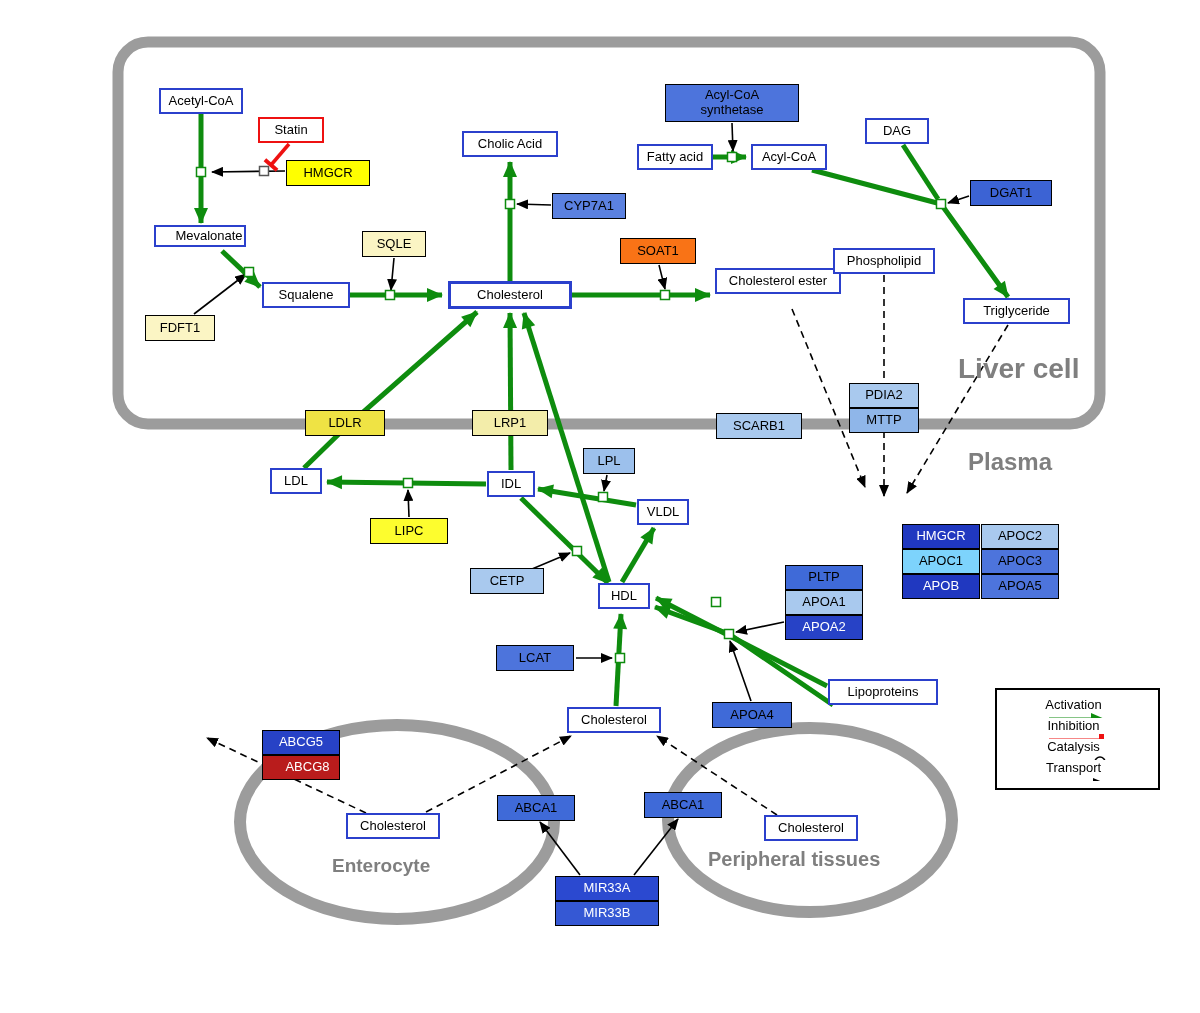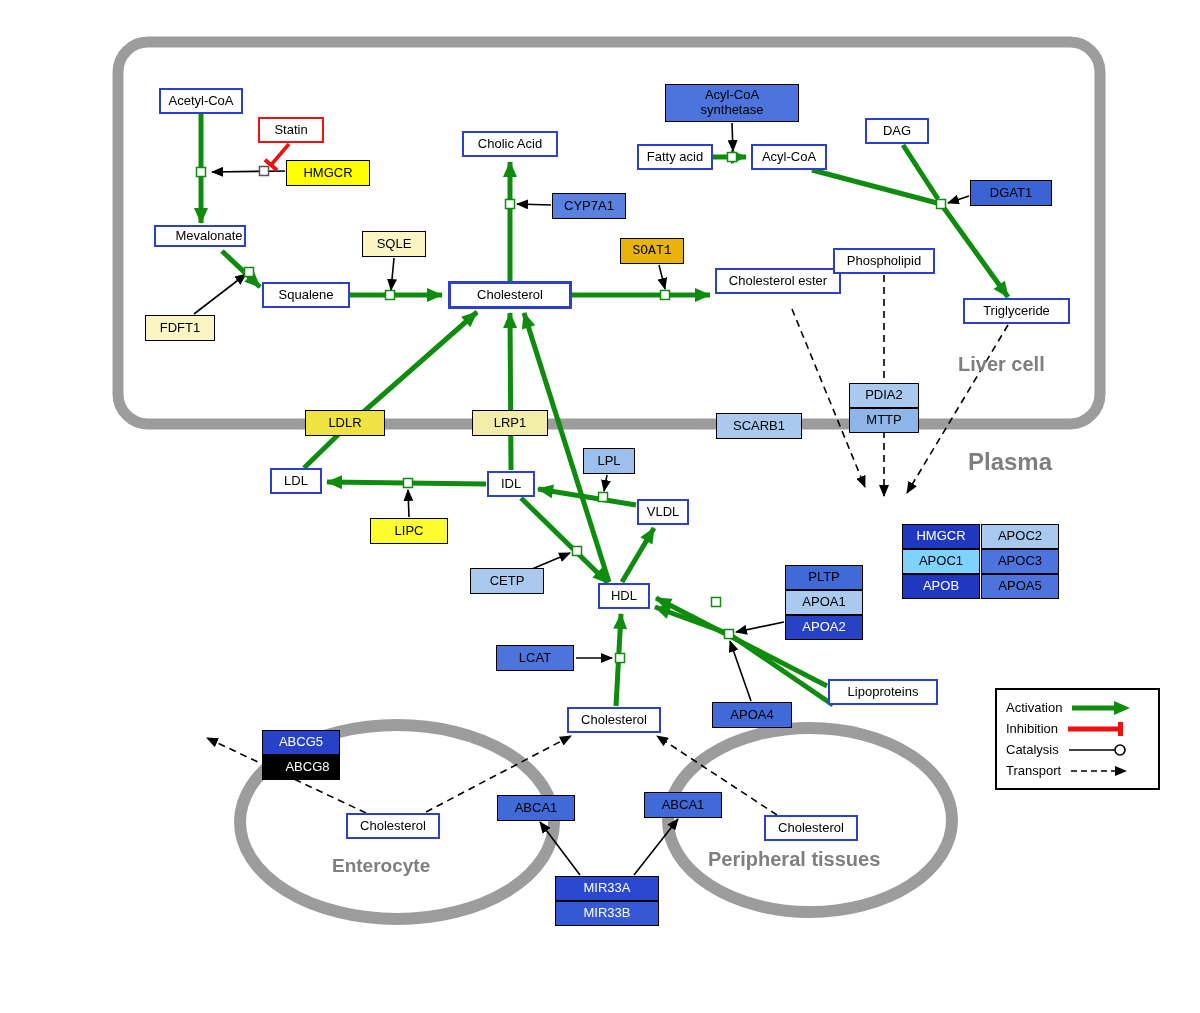--- a/index.html
+++ b/index.html
@@ -5,21 +5,21 @@
   html,body{margin:0;padding:0;background:#ffffff;}
   #stage{position:relative;width:1200px;height:1013px;background:#fff;
          font-family:"Liberation Sans",sans-serif;overflow:hidden;}
   #edge-layer{position:absolute;left:0;top:0;}
   .node{position:absolute;display:flex;align-items:center;justify-content:center;
         text-align:center;box-sizing:border-box;font-size:13px;line-height:1.15;
         white-space:pre-line;cursor:pointer;}
   .comp-label{position:absolute;font-weight:bold;white-space:nowrap;}
   #legend{position:absolute;background:#fff;border:2px solid #000;box-sizing:border-box;
           padding:7px 9px;display:flex;flex-direction:column;justify-content:space-between;}
-  .legend-row{display:flex;align-items:center;justify-content:flex-start;height:21px;}
+  .legend-row{display:flex;align-items:center;justify-content:space-between;height:21px;flex-direction:column;}
   .legend-row span{font-size:13px;color:#000;margin-right:8px;}
 </style>
 </head>
 <body>
 
 <div id="stage">
   <svg id="edge-layer" width="1200" height="1013" viewBox="0 0 1200 1013">
       <defs>
         <marker id="mGreen" markerUnits="userSpaceOnUse" markerWidth="18" markerHeight="16" refX="16" refY="8" orient="auto">
           <path d="M1,1 L17,8 L1,15 Z" fill="#0e8c0e"></path>
@@ -93,21 +93,21 @@
       <div class="node" style="left: 159px; top: 88px; width: 84px; height: 26px; background: rgb(255, 255, 255); border: 2px solid rgb(43, 64, 204); color: rgb(0, 0, 0);">Acetyl-CoA</div>
       <div class="node" style="left: 258px; top: 117px; width: 66px; height: 26px; background: rgb(255, 255, 255); border: 2px solid rgb(238, 17, 17); color: rgb(0, 0, 0);">Statin</div>
       <div class="node" style="left: 286px; top: 160px; width: 84px; height: 26px; background: rgb(255, 255, 0); border: 1px solid rgb(0, 0, 0); color: rgb(0, 0, 0);">HMGCR</div>
       <div class="node" style="left: 154px; top: 225px; width: 92px; height: 22px; background: rgb(255, 255, 255); border: 2px solid rgb(43, 64, 204); color: rgb(0, 0, 0); padding-left: 18px;">Mevalonate</div>
       <div class="node" style="left: 362px; top: 231px; width: 64px; height: 26px; background: rgb(251, 245, 196); border: 1px solid rgb(0, 0, 0); color: rgb(0, 0, 0);">SQLE</div>
       <div class="node" style="left: 145px; top: 315px; width: 70px; height: 26px; background: rgb(251, 245, 196); border: 1px solid rgb(0, 0, 0); color: rgb(0, 0, 0);">FDFT1</div>
       <div class="node" style="left: 262px; top: 282px; width: 88px; height: 26px; background: rgb(255, 255, 255); border: 2px solid rgb(43, 64, 204); color: rgb(0, 0, 0);">Squalene</div>
       <div class="node" style="left: 448px; top: 281px; width: 124px; height: 28px; background: rgb(255, 255, 255); border: 3px solid rgb(43, 64, 204); color: rgb(0, 0, 0);">Cholesterol</div>
       <div class="node" style="left: 462px; top: 131px; width: 96px; height: 26px; background: rgb(255, 255, 255); border: 2px solid rgb(43, 64, 204); color: rgb(0, 0, 0);">Cholic Acid</div>
       <div class="node" style="left: 552px; top: 193px; width: 74px; height: 26px; background: rgb(91, 129, 224); border: 1px solid rgb(0, 0, 0); color: rgb(0, 0, 0);">CYP7A1</div>
-      <div class="node" style="left: 620px; top: 238px; width: 64px; height: 26px; background: #eab308; border: 1px solid rgb(0, 0, 0); color: rgb(0, 0, 0); font-family: Liberation Mono, monospace;">SOAT1</div>
+      <div class="node" style="left: 620px; top: 238px; width: 76px; height: 26px; background: #f97316; border: 1px solid rgb(0, 0, 0); color: rgb(0, 0, 0);">SOAT1</div>
       <div class="node" style="left: 715px; top: 268px; width: 126px; height: 26px; background: rgb(255, 255, 255); border: 2px solid rgb(43, 64, 204); color: rgb(0, 0, 0);">Cholesterol ester</div>
       <div class="node" style="left: 665px; top: 84px; width: 134px; height: 38px; background: rgb(77, 116, 220); border: 1px solid rgb(0, 0, 0); color: rgb(0, 0, 0);">Acyl-CoA
 synthetase</div>
       <div class="node" style="left: 637px; top: 144px; width: 76px; height: 26px; background: rgb(255, 255, 255); border: 2px solid rgb(43, 64, 204); color: rgb(0, 0, 0);">Fatty acid</div>
       <div class="node" style="left: 751px; top: 144px; width: 76px; height: 26px; background: rgb(255, 255, 255); border: 2px solid rgb(43, 64, 204); color: rgb(0, 0, 0);">Acyl-CoA</div>
       <div class="node" style="left: 865px; top: 118px; width: 64px; height: 26px; background: rgb(255, 255, 255); border: 2px solid rgb(43, 64, 204); color: rgb(0, 0, 0);">DAG</div>
       <div class="node" style="left: 970px; top: 180px; width: 82px; height: 26px; background: rgb(60, 99, 212); border: 1px solid rgb(0, 0, 0); color: rgb(0, 0, 0);">DGAT1</div>
       <div class="node" style="left: 833px; top: 248px; width: 102px; height: 26px; background: rgb(255, 255, 255); border: 2px solid rgb(43, 64, 204); color: rgb(0, 0, 0);">Phospholipid</div>
       <div class="node" style="left: 963px; top: 298px; width: 107px; height: 26px; background: rgb(255, 255, 255); border: 2px solid rgb(43, 64, 204); color: rgb(0, 0, 0);">Triglyceride</div>
       <div class="node" style="left: 849px; top: 382.5px; width: 70px; height: 25px; background: rgb(169, 201, 238); border: 1px solid rgb(0, 0, 0); color: rgb(0, 0, 0);">PDIA2</div>
@@ -129,30 +129,30 @@
       <div class="node" style="left: 712px; top: 702px; width: 80px; height: 26px; background: rgb(63, 106, 216); border: 1px solid rgb(0, 0, 0); color: rgb(0, 0, 0);">APOA4</div>
       <div class="node" style="left: 828px; top: 679px; width: 110px; height: 26px; background: rgb(255, 255, 255); border: 2px solid rgb(43, 64, 204); color: rgb(0, 0, 0);">Lipoproteins</div>
       <div class="node" style="left: 902px; top: 523.5px; width: 78px; height: 25px; background: rgb(32, 56, 192); border: 1px solid rgb(0, 0, 0); color: rgb(255, 255, 255);">HMGCR</div>
       <div class="node" style="left: 981px; top: 523.5px; width: 78px; height: 25px; background: rgb(169, 201, 238); border: 1px solid rgb(0, 0, 0); color: rgb(0, 0, 0);">APOC2</div>
       <div class="node" style="left: 902px; top: 548.5px; width: 78px; height: 25px; background: #7dd3fc; border: 1px solid rgb(0, 0, 0); color: rgb(0, 0, 0);">APOC1</div>
       <div class="node" style="left: 981px; top: 548.5px; width: 78px; height: 25px; background: rgb(77, 116, 220); border: 1px solid rgb(0, 0, 0); color: rgb(0, 0, 0);">APOC3</div>
       <div class="node" style="left: 902px; top: 573.5px; width: 78px; height: 25px; background: rgb(32, 56, 192); border: 1px solid rgb(0, 0, 0); color: rgb(255, 255, 255);">APOB</div>
       <div class="node" style="left: 981px; top: 573.5px; width: 78px; height: 25px; background: rgb(77, 116, 220); border: 1px solid rgb(0, 0, 0); color: rgb(0, 0, 0);">APOA5</div>
       <div class="node" style="left: 567px; top: 707px; width: 94px; height: 26px; background: rgb(255, 255, 255); border: 2px solid rgb(43, 64, 204); color: rgb(0, 0, 0);">Cholesterol</div>
       <div class="node" style="left: 262px; top: 729.5px; width: 78px; height: 25px; background: rgb(39, 66, 198); border: 1px solid rgb(0, 0, 0); color: rgb(255, 255, 255);">ABCG5</div>
-      <div class="node" style="left: 262px; top: 754.5px; width: 78px; height: 25px; background: #000000; border: 1px solid rgb(0, 0, 0); color: rgb(255, 255, 255); padding-left: 13px;">ABCG8</div>
+      <div class="node" style="left: 262px; top: 754.5px; width: 78px; height: 25px; background: #b91c1c; border: 1px solid rgb(0, 0, 0); color: rgb(255, 255, 255); padding-left: 13px;">ABCG8</div>
       <div class="node" style="left: 346px; top: 813px; width: 94px; height: 26px; background: rgb(255, 255, 255); border: 2px solid rgb(43, 64, 204); color: rgb(0, 0, 0);">Cholesterol</div>
       <div class="node" style="left: 497px; top: 795px; width: 78px; height: 26px; background: rgb(63, 106, 216); border: 1px solid rgb(0, 0, 0); color: rgb(0, 0, 0);">ABCA1</div>
       <div class="node" style="left: 644px; top: 792px; width: 78px; height: 26px; background: rgb(63, 106, 216); border: 1px solid rgb(0, 0, 0); color: rgb(0, 0, 0);">ABCA1</div>
       <div class="node" style="left: 764px; top: 815px; width: 94px; height: 26px; background: rgb(255, 255, 255); border: 2px solid rgb(43, 64, 204); color: rgb(0, 0, 0);">Cholesterol</div>
       <div class="node" style="left: 555px; top: 875.5px; width: 104px; height: 25px; background: rgb(43, 73, 208); border: 1px solid rgb(0, 0, 0); color: rgb(255, 255, 255);">MIR33A</div>
       <div class="node" style="left: 555px; top: 900.5px; width: 104px; height: 25px; background: rgb(53, 88, 212); border: 1px solid rgb(0, 0, 0); color: rgb(255, 255, 255);">MIR33B</div>
     </div>
   <div id="label-layer">
-      <div class="comp-label" style="left: 958px; top: 353px; font-size: 20px; color: rgb(127, 127, 127);">Liver cell</div>
+      <div class="comp-label" style="left: 958px; top: 353px; font-size: 28px; color: rgb(127, 127, 127);">Liver cell</div>
       <div class="comp-label" style="left: 968px; top: 448px; font-size: 24px; color: rgb(127, 127, 127);">Plasma</div>
       <div class="comp-label" style="left: 332px; top: 855px; font-size: 19px; color: rgb(127, 127, 127);">Enterocyte</div>
       <div class="comp-label" style="left: 708px; top: 848px; font-size: 20px; color: rgb(127, 127, 127);">Peripheral tissues</div>
     </div>
   <div id="legend" style="left: 995px; top: 688px; width: 165px; height: 102px;">
       <div class="legend-row">
         <span>Activation</span>
         <svg width="62" height="16">
           <path d="M2,8 L44,8" stroke="#0e8c0e" stroke-width="5" fill="none"></path>
           <path d="M44,1 L60,8 L44,15 Z" fill="#0e8c0e"></path>

